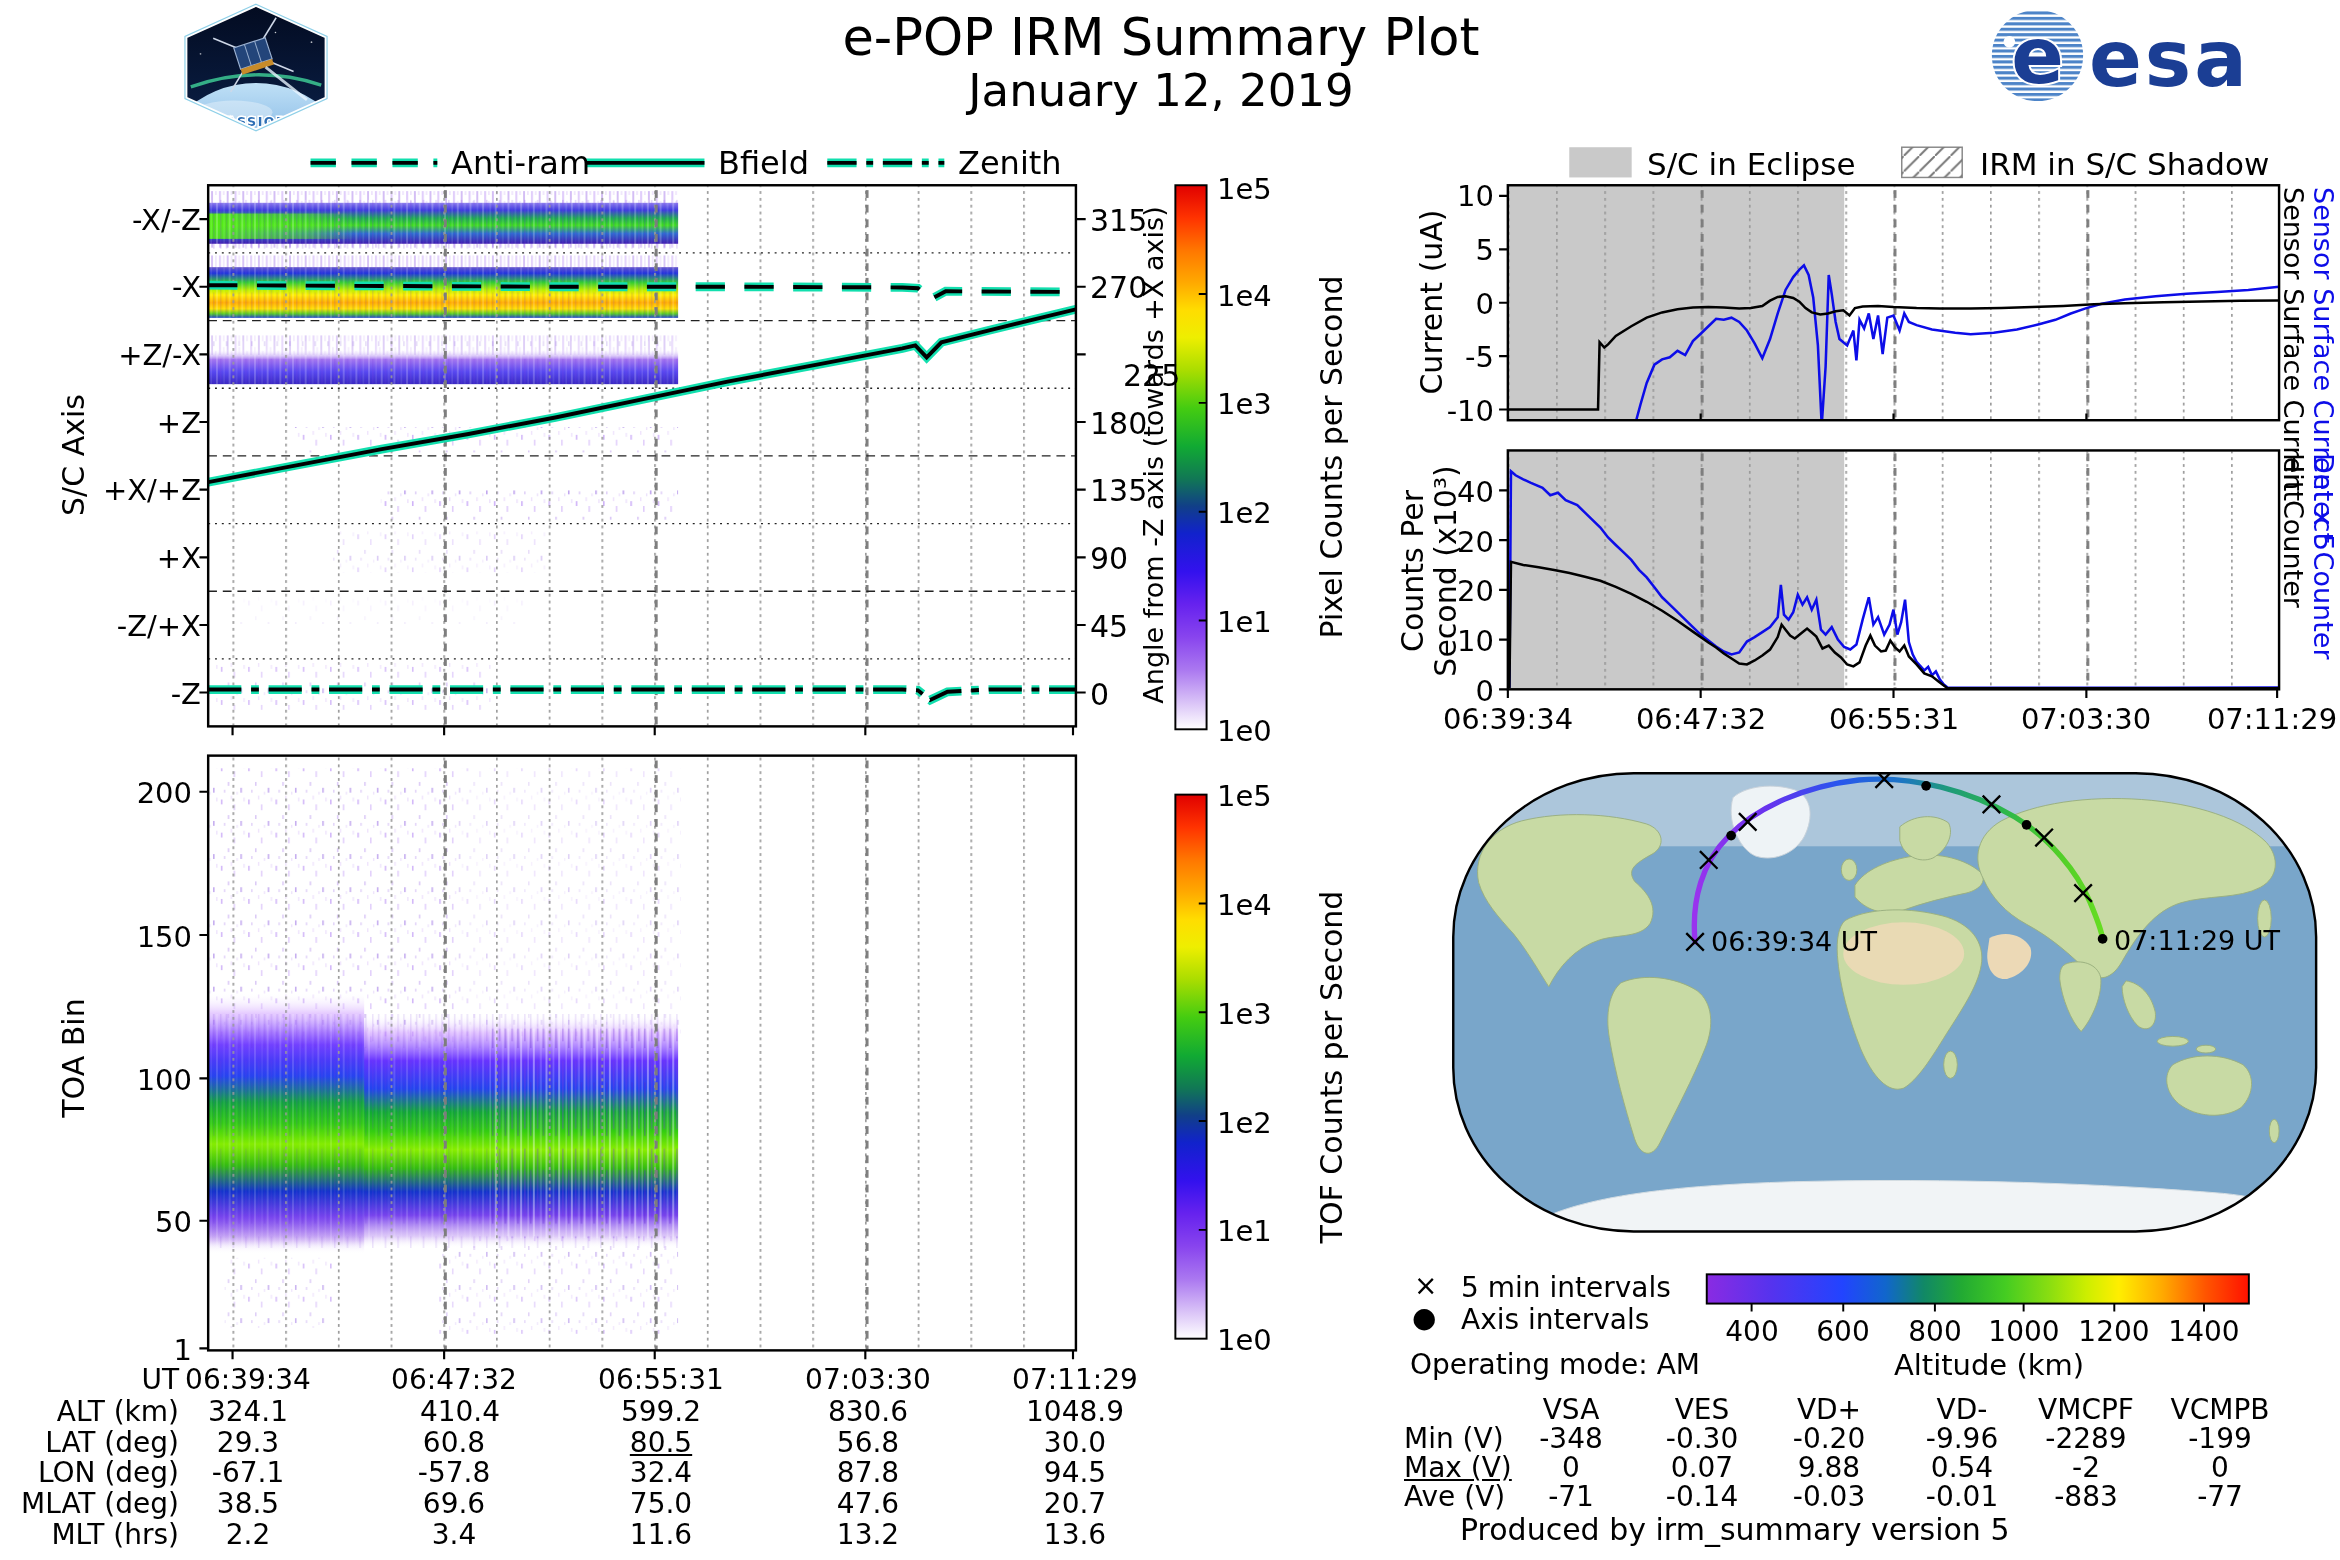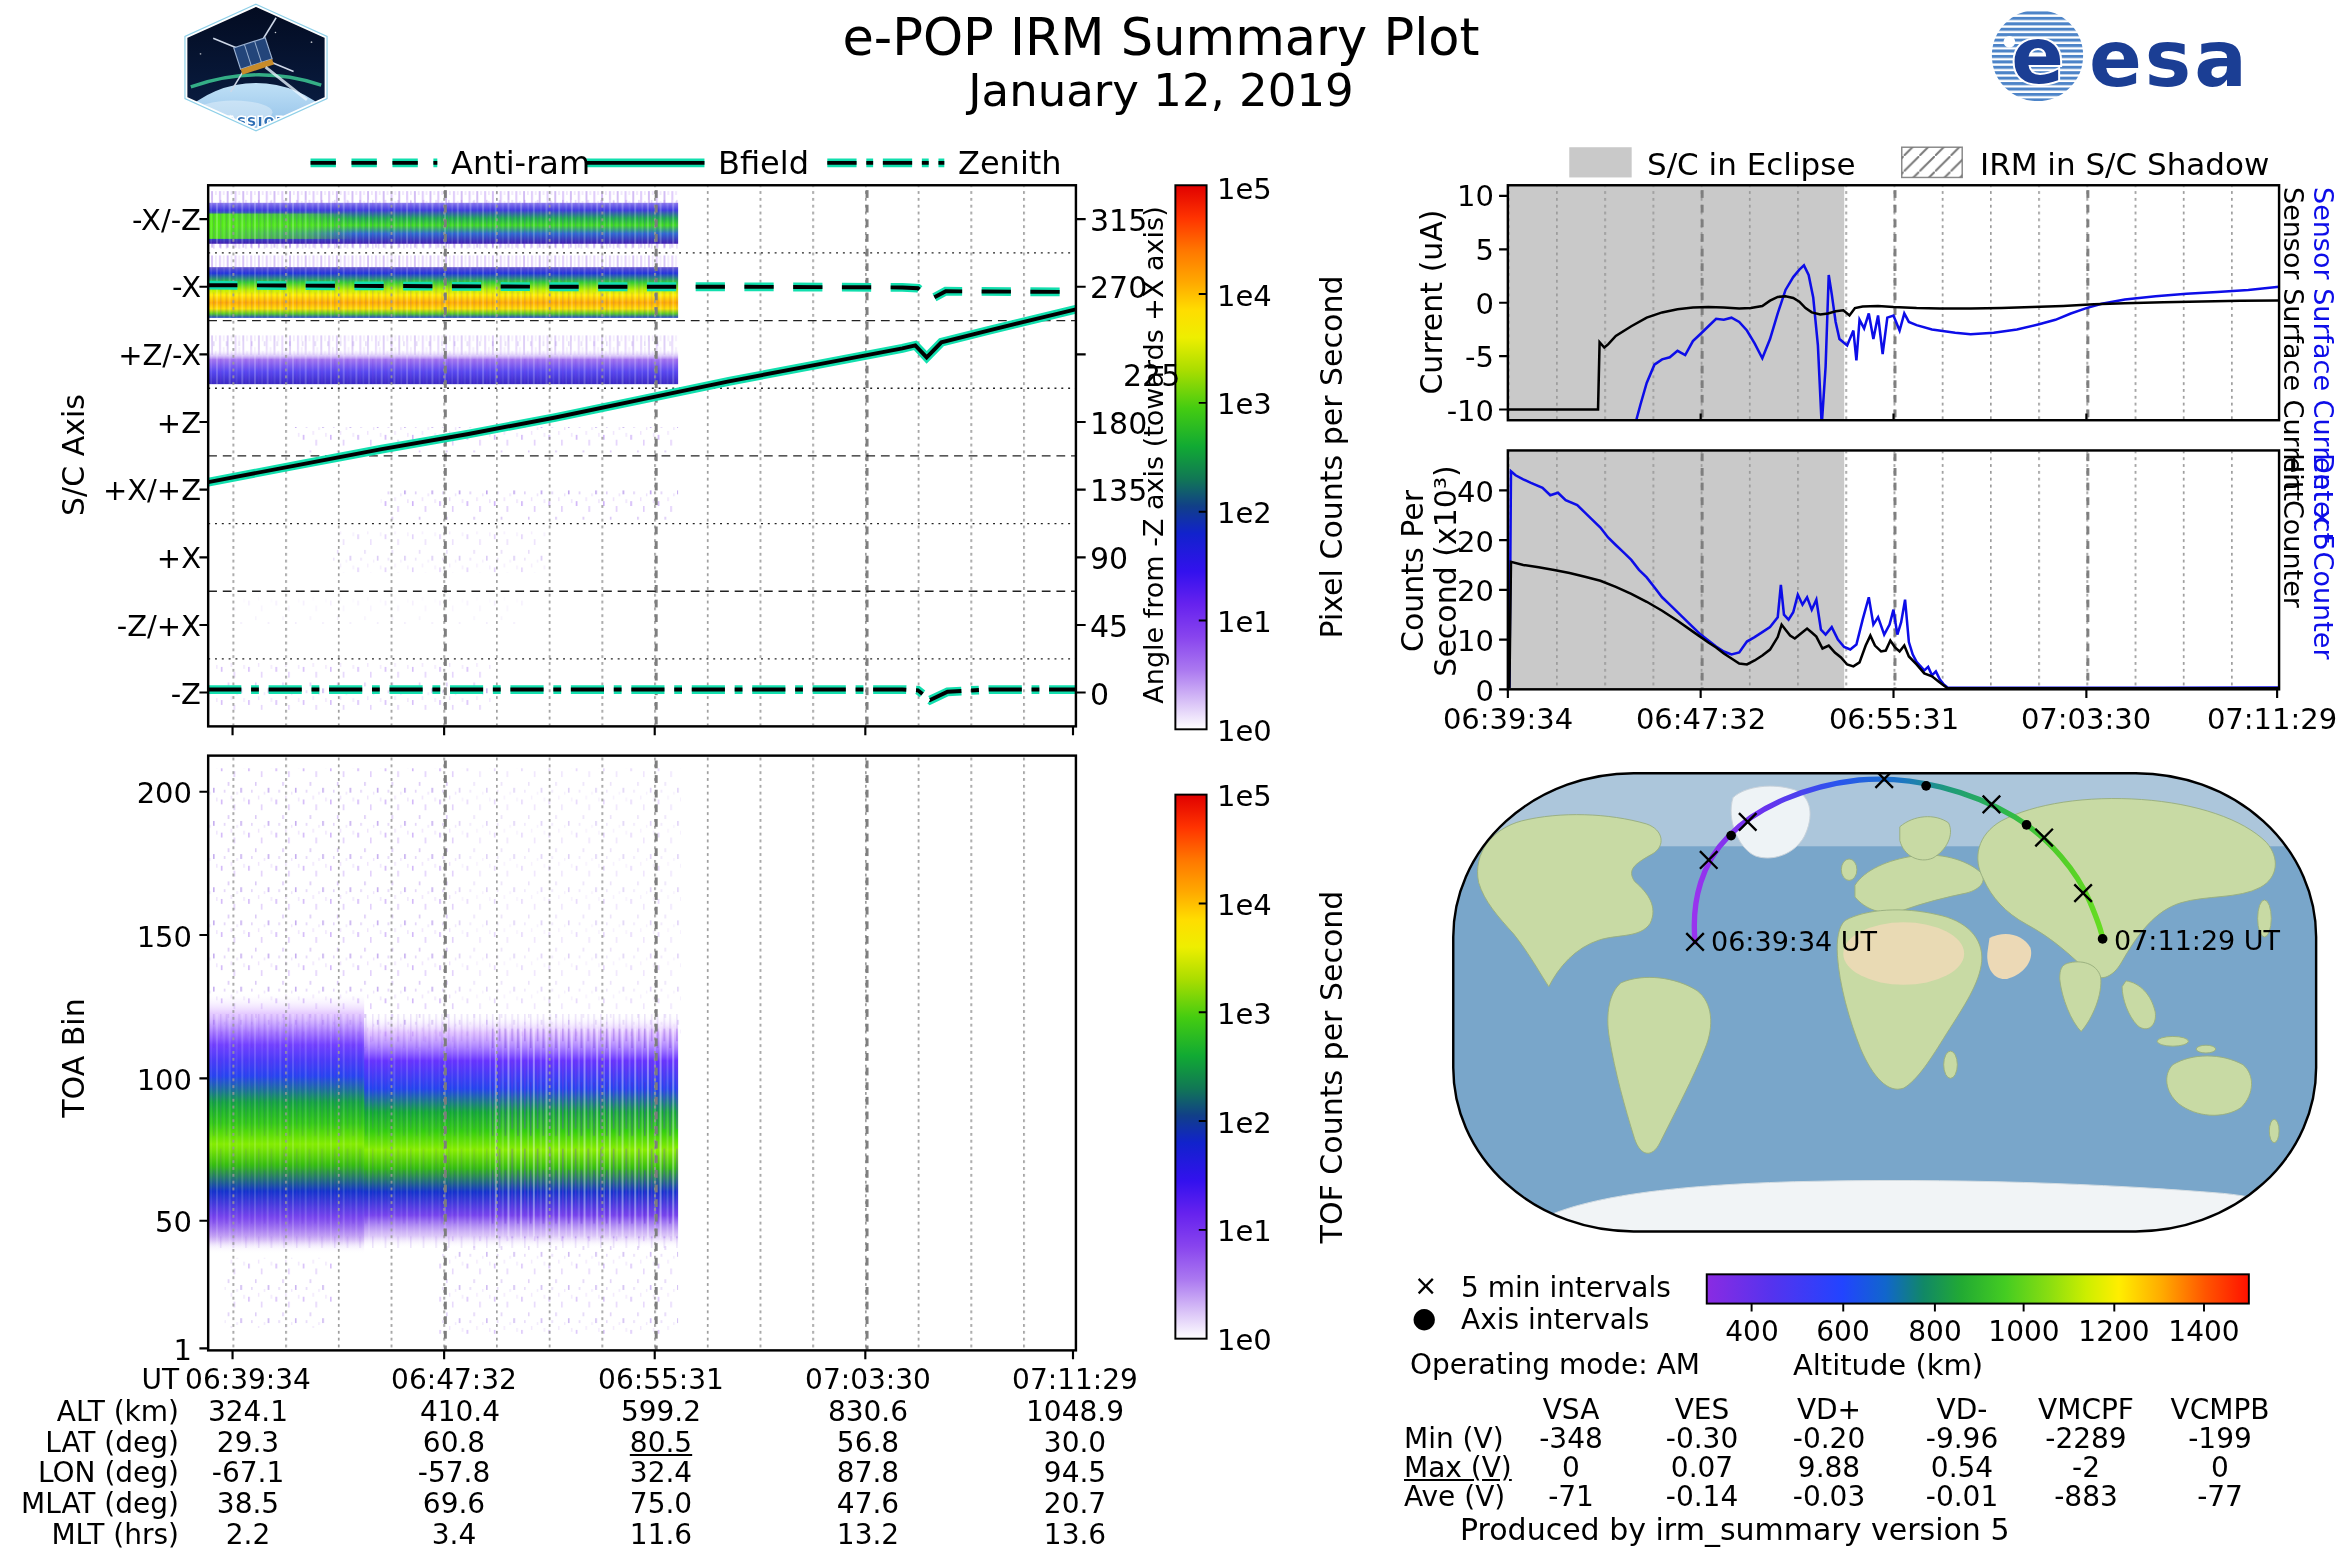--- a/index.html
+++ b/index.html
@@ -515,21 +515,21 @@
 <div class="abs txt f29" style="left:1461px;top:1271px;">5 min intervals</div>
 <div class="abs txt f29" style="left:1412px;top:1301px;">●</div>
 <div class="abs txt f29" style="left:1461px;top:1303px;">Axis intervals</div>
 <div class="abs txt f29" style="left:1410px;top:1348px;">Operating mode: AM</div>
 <div class="abs txt f29 ctr" style="left:1752px;top:1315px;">400</div>
 <div class="abs txt f29 ctr" style="left:1843px;top:1315px;">600</div>
 <div class="abs txt f29 ctr" style="left:1935px;top:1315px;">800</div>
 <div class="abs txt f29 ctr" style="left:2024px;top:1315px;">1000</div>
 <div class="abs txt f29 ctr" style="left:2114px;top:1315px;">1200</div>
 <div class="abs txt f29 ctr" style="left:2204px;top:1315px;">1400</div>
-<div class="abs txt f30 ctr" style="left:1888px;top:1348px;text-align:right;">Altitude (km)</div>
+<div class="abs txt f30 ctr" style="left:1989px;top:1348px;text-align:right;">Altitude (km)</div>
 
 <div class="abs txt f29 ctr" style="left:1571px;top:1393px;">VSA</div>
 <div class="abs txt f29 ctr" style="left:1702px;top:1393px;">VES</div>
 <div class="abs txt f29 ctr" style="left:1829px;top:1393px;">VD+</div>
 <div class="abs txt f29 ctr" style="left:1962px;top:1393px;">VD-</div>
 <div class="abs txt f29 ctr" style="left:2086px;top:1393px;">VMCPF</div>
 <div class="abs txt f29 ctr" style="left:2220px;top:1393px;">VCMPB</div>
 <div class="abs txt f29" style="left:1404px;top:1422px;">Min (V)</div>
 <div class="abs txt f29 ctr" style="left:1571px;top:1422px;">-348</div>
 <div class="abs txt f29 ctr" style="left:1702px;top:1422px;">-0.30</div>

